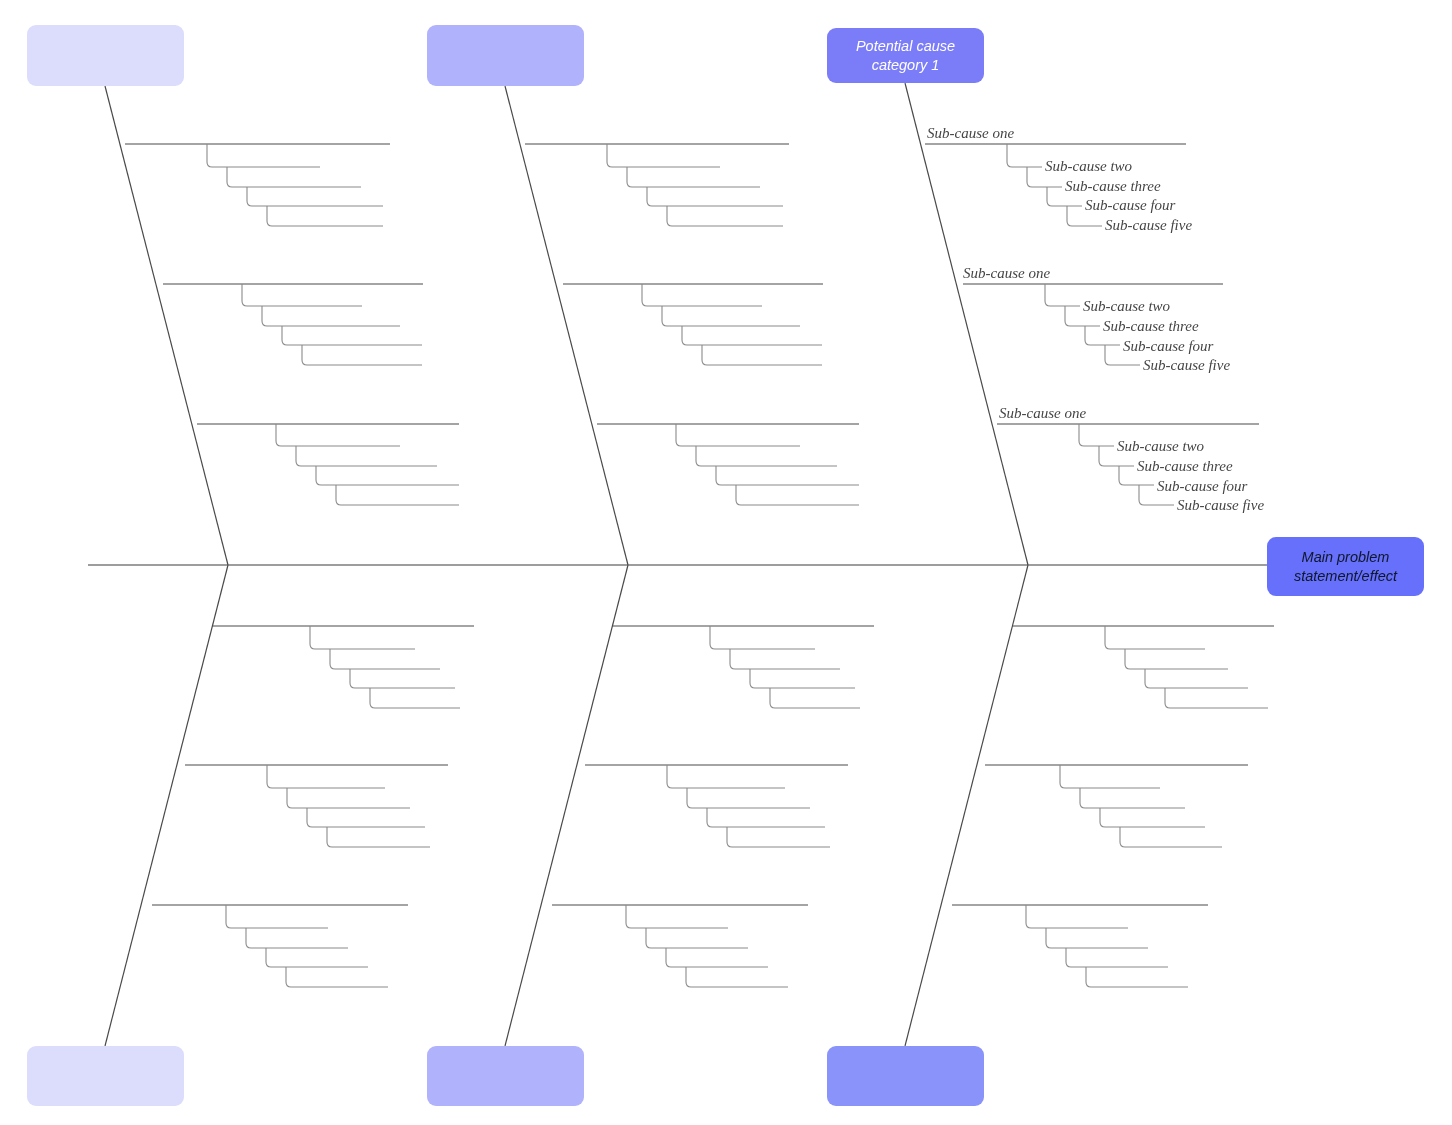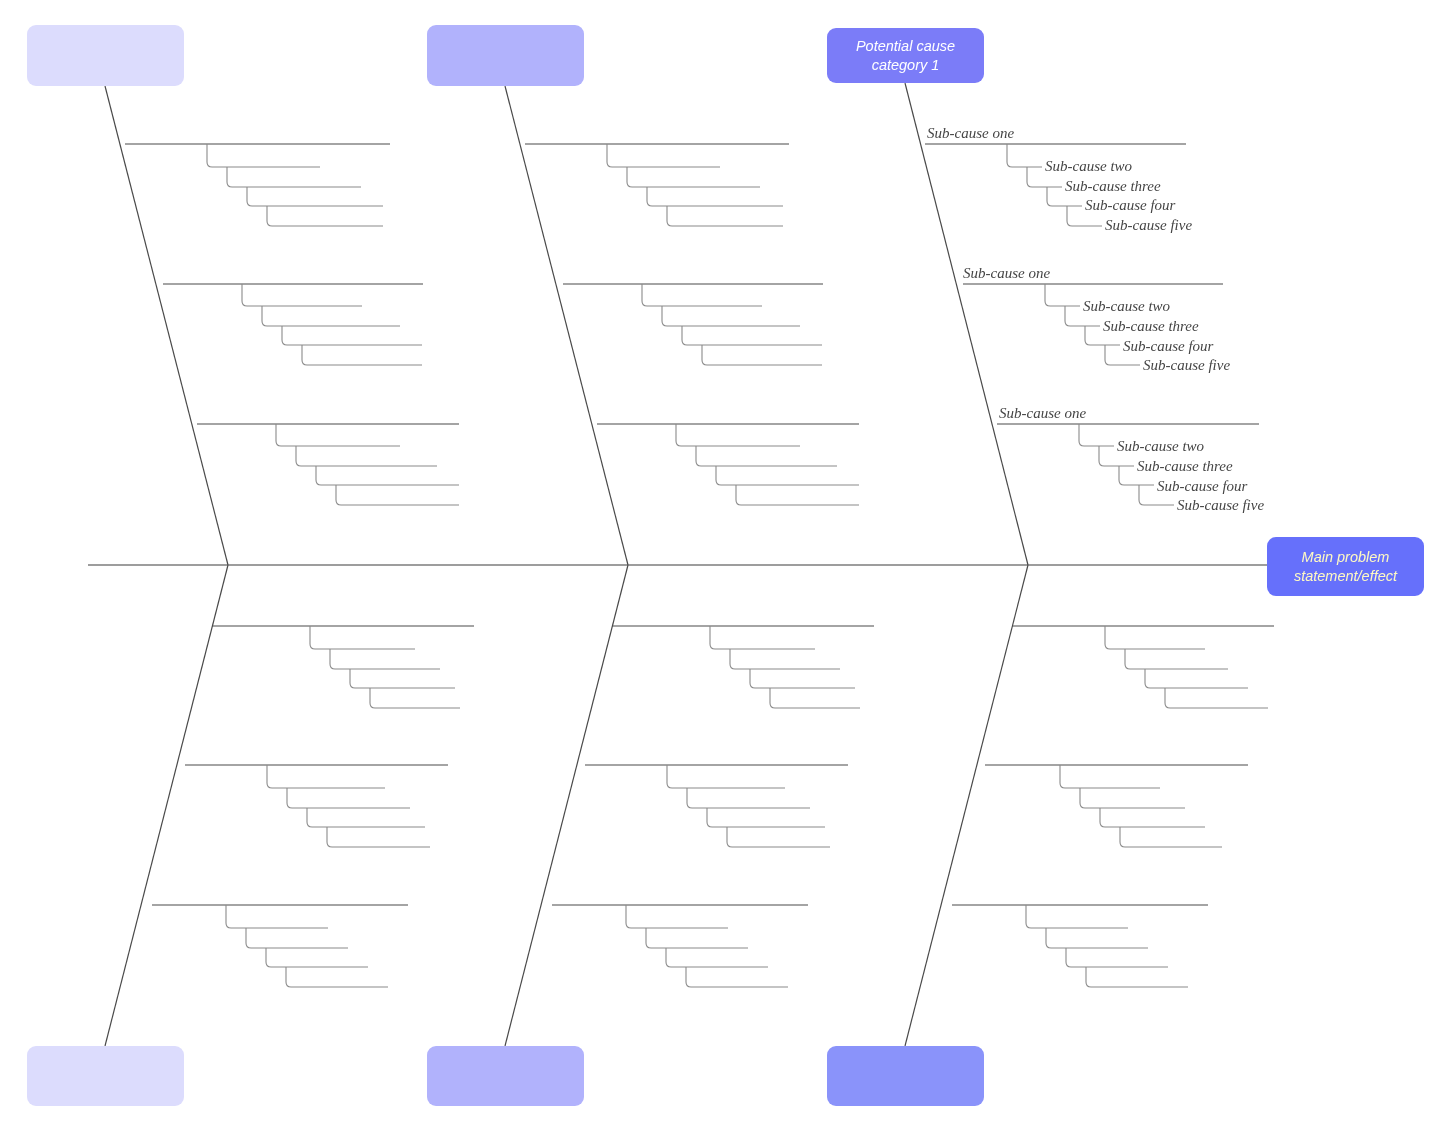--- a/index.html
+++ b/index.html
@@ -76,21 +76,21 @@
     display: flex;
     align-items: center;
     justify-content: center;
     text-align: center;
   }
   .effect-box-label {
     font-family: "Liberation Sans", sans-serif;
     font-style: italic;
     font-size: 14.5px;
     line-height: 1.3;
-    color: #fef9c3;
+    color: #0f172a;
     white-space: pre-line;
     padding: 0 6px;
   }
   .twig-label {
     position: absolute;
     font-family: Liberation Serif, serif;
     font-style: italic;
     font-size: 15px;
     color: #454545;
     white-space: nowrap;

